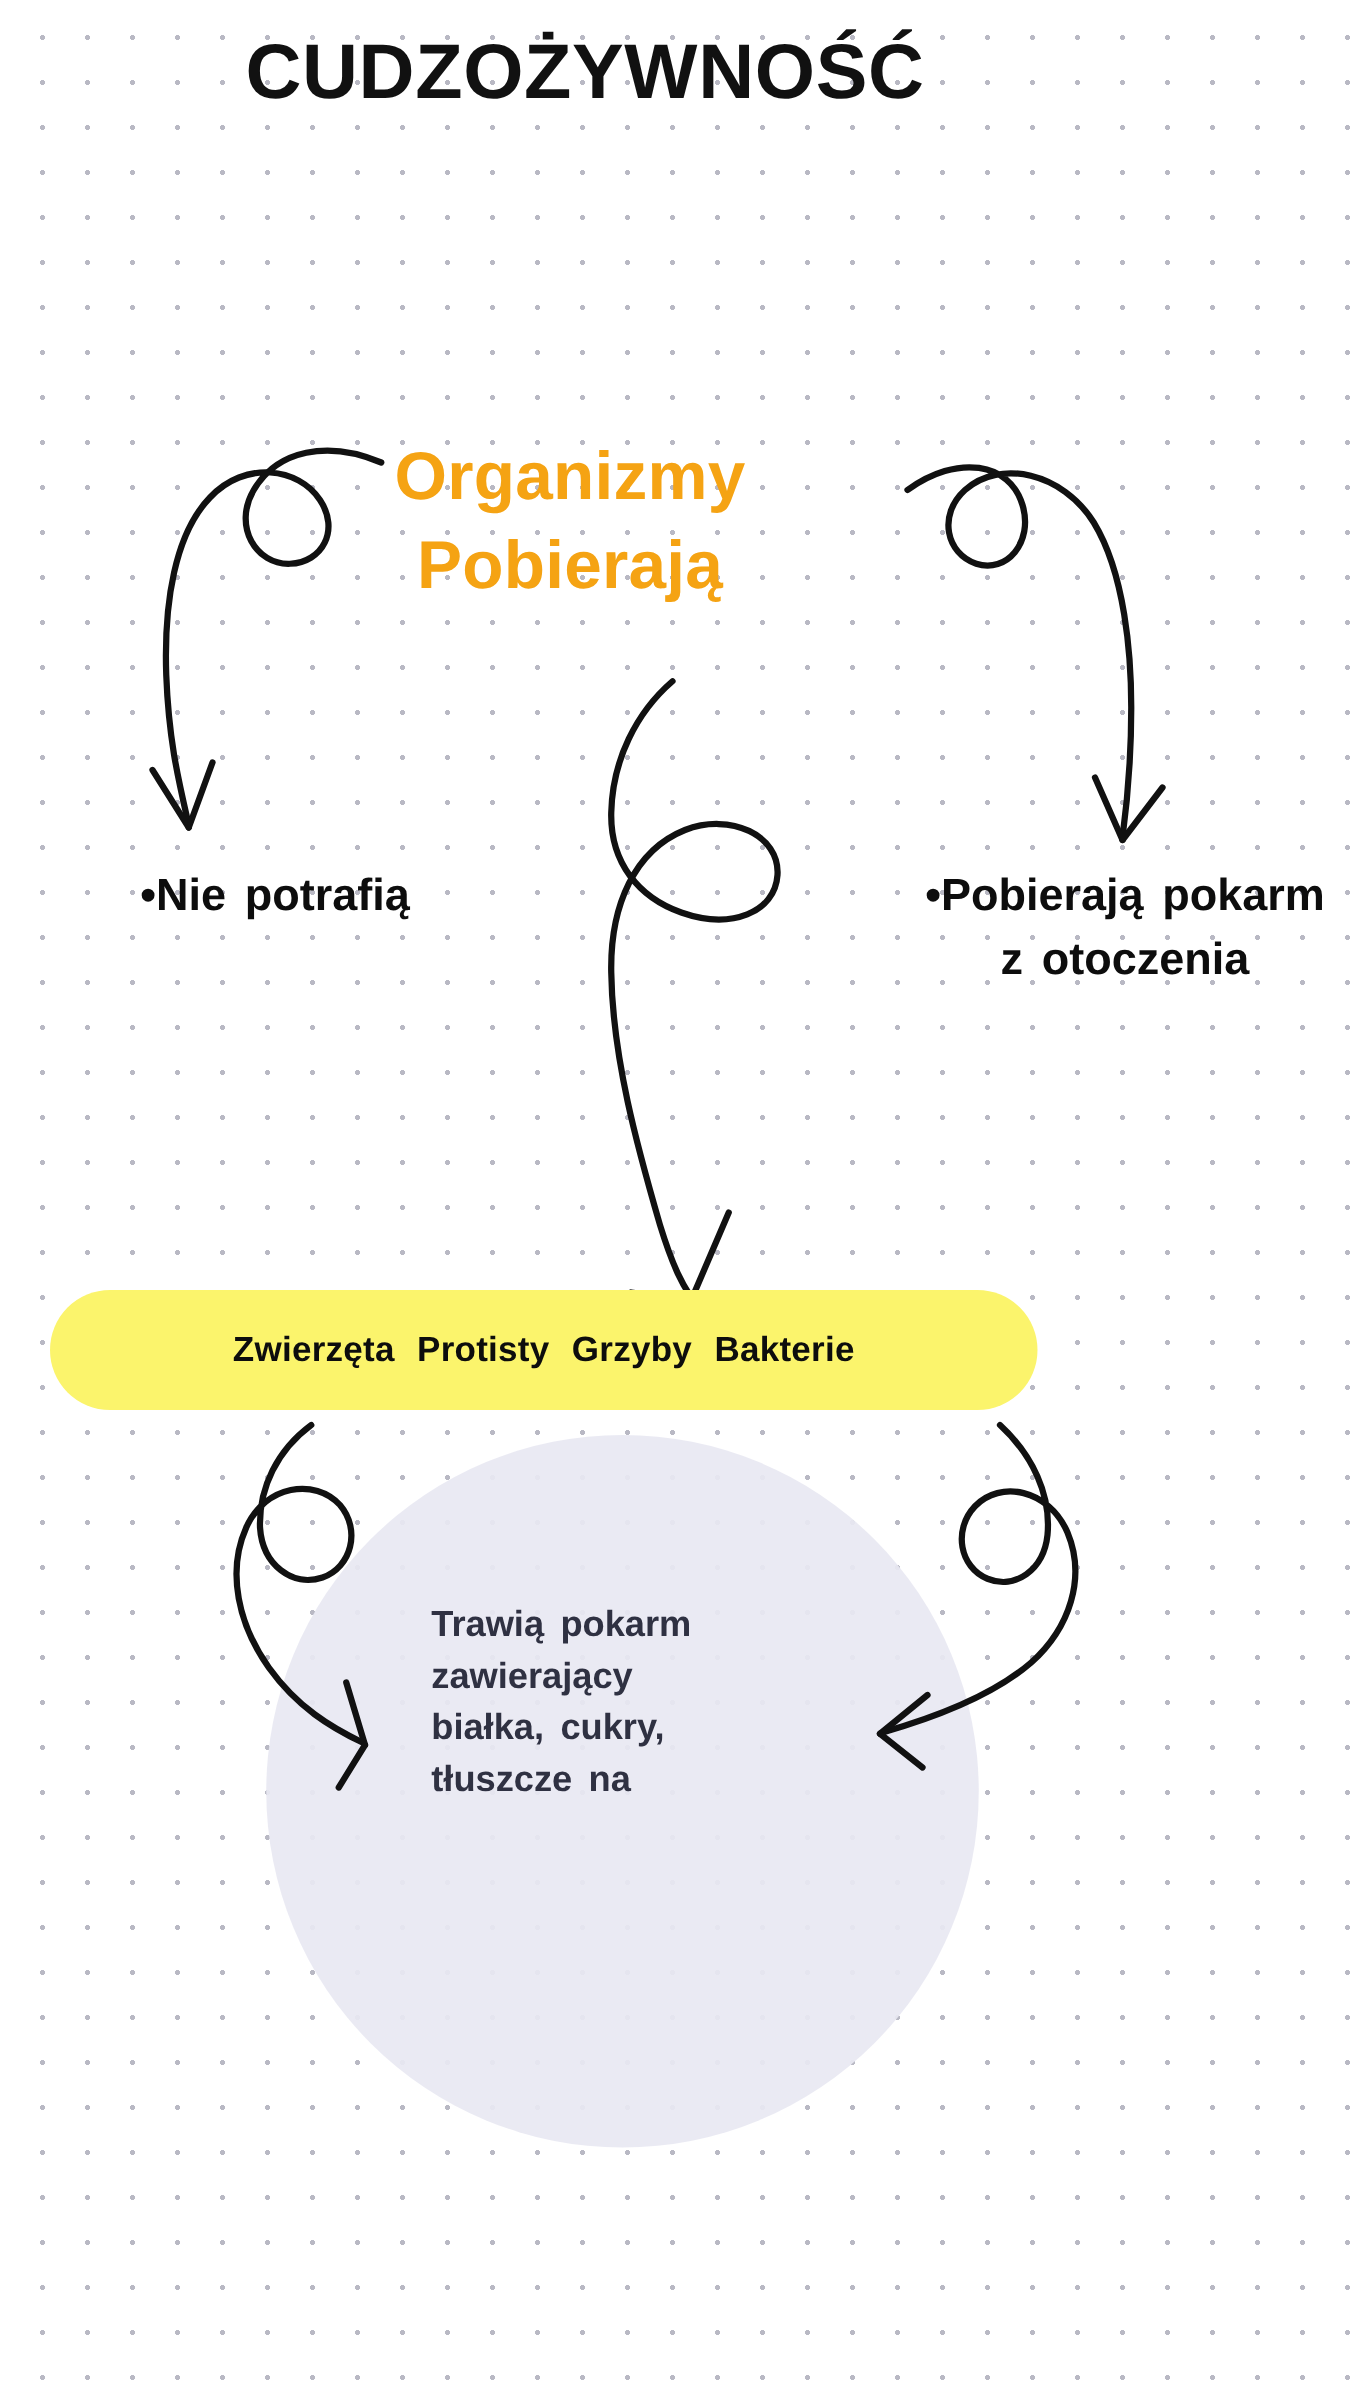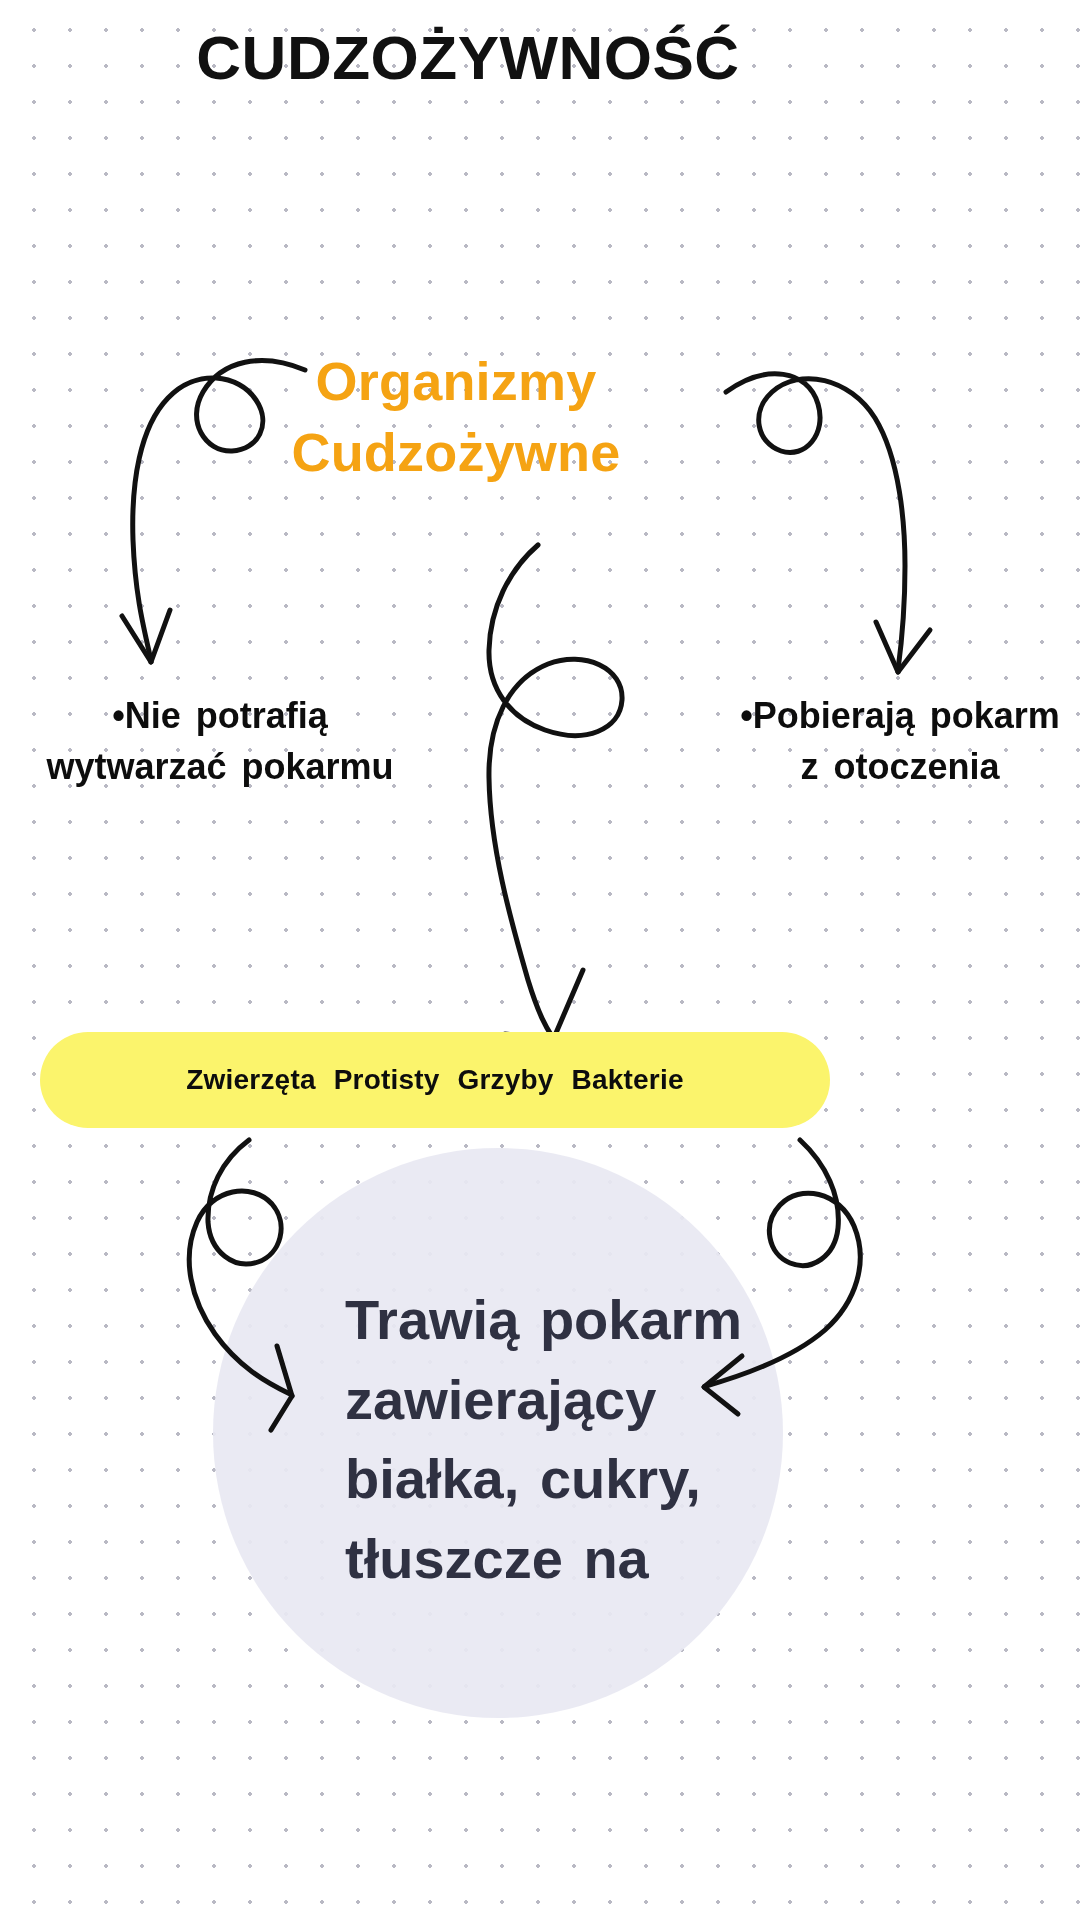--- a/index.html
+++ b/index.html
@@ -124,21 +124,21 @@
     letter-spacing: 0.2px;
   }
 
   
   .blob-text {
     position: absolute;
     left: 345px;
     top: 1280px;
     width: 380px;
     z-index: 5;
-    font-size: 56px;
+    font-size: 29px;
     font-weight: 700;
     color: #2f3142;
     line-height: 1.42;
     word-spacing: 5px;
     text-align: left;
   }
   .blob-line { display: block; white-space: nowrap; }
 </style>
 </head>
 <body>
@@ -203,26 +203,25 @@
                C 795 1356, 748 1374, 706 1386"></path>
       <path d="M704 1387 L 742 1356"></path>
       <path d="M704 1387 L 738 1414"></path>
     </g>
   </svg>
 
   <div class="title">CUDZOŻYWNOŚĆ</div>
 
   <div class="heading">
     <span class="heading-line">Organizmy</span>
-    <span class="heading-line">Cudzożywne</span>
+    <span class="heading-line">Pobierają</span>
   </div>
 
   <div class="bullet bullet-left">
     <span class="bullet-line">•Nie potrafią</span>
-    <span class="bullet-line">wytwarzać pokarmu</span>
   </div>
 
   <div class="bullet bullet-right">
     <span class="bullet-line">•Pobierają pokarm</span>
     <span class="bullet-line">z otoczenia</span>
   </div>
 
   <div class="band">
     <span class="band-text">Zwierzęta  Protisty  Grzyby  Bakterie</span>
   </div>

